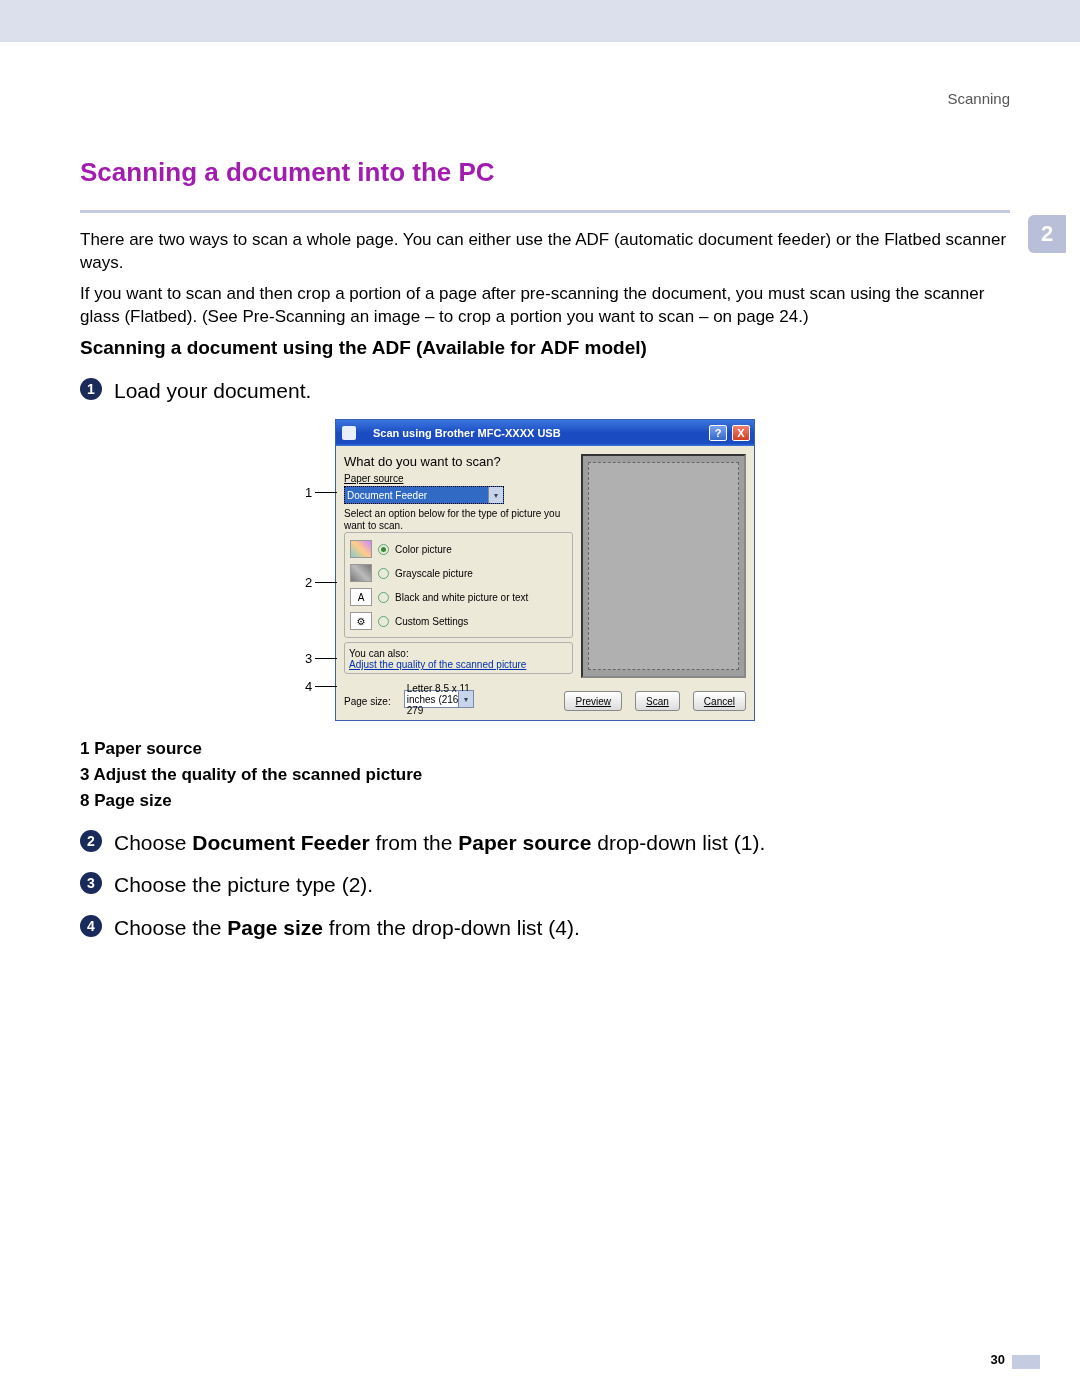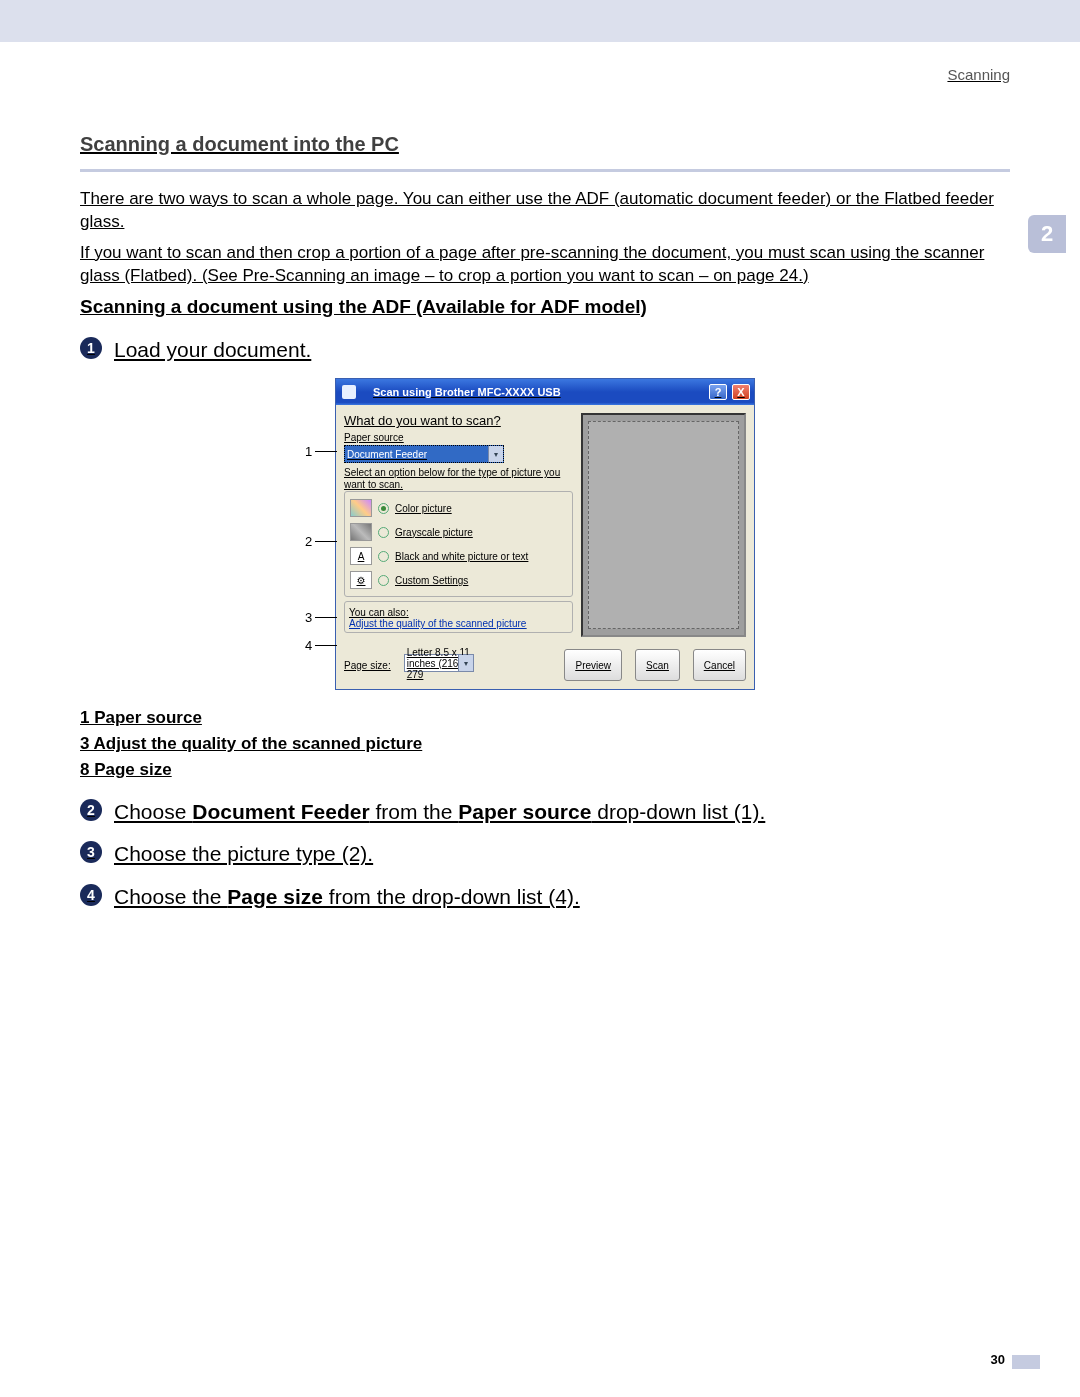--- a/index.html
+++ b/index.html
@@ -8,34 +8,33 @@
   background: #fff;
   width: 1080px;
   height: 1397px;
   position: relative;
 }
 .top-band {
   height: 42px;
   background: #dce0ed;
 }
 .content {
-  padding: 24px 70px 0 80px;
-  text-decoration: underline;
+  padding: 48px 70px 0 80px;
 }
 .header-label {
   text-align: right;
   font-size: 15px;
   color: #555;
   margin-bottom: 50px;
 }
 .title {
-  font-size: 20px;
-  font-weight: bold;
-  color: #404040;
-  margin-bottom: 13px;
+  font-size: 26px;
+  font-weight: bold;
+  color: #a21caf;
+  margin-bottom: 22px;
 }
 .title-underline {
   height: 3px;
   background: #c5cbe0;
   margin-bottom: 16px;
 }
 .para {
   font-size: 17px;
   line-height: 1.35;
   color: #000;
@@ -257,21 +256,21 @@
   flex: 1;
   max-width: 140px;
 }
 .winbtn {
   border: 1px solid #888;
   background: linear-gradient(to bottom,#fff,#ddd);
   font-size: 10px;
   text-decoration: underline;
   padding: 1px 10px;
   border-radius: 3px;
-  height: 32px;
+  height: 20px;
   display: flex; align-items: center; justify-content: center;
 }
 .callout {
   position: absolute;
   font-size: 13px;
   left: 0;
   display: flex;
   align-items: center;
 }
 .callout .line {
@@ -286,21 +285,21 @@
 
 <div class="top-band"></div>
 <div class="side-tab">2</div>
 
 <div class="content">
   <div class="header-label">Scanning</div>
 
   <div class="title">Scanning a document into the PC</div>
   <div class="title-underline"></div>
 
-  <p class="para">There are two ways to scan a whole page. You can either use the ADF (automatic document feeder) or the Flatbed feeder glass.</p>
+  <p class="para">There are two ways to scan a whole page. You can either use the ADF (automatic document feeder) or the Flatbed scanner ways.</p>
   <p class="para">If you want to scan and then crop a portion of a page after pre-scanning the document, you must scan using the scanner glass (Flatbed). (See Pre-Scanning an image – to crop a portion you want to scan – on page 24.)</p>
 
   <div class="subtitle">Scanning a document using the ADF (Available for ADF model)</div>
 
   <div class="step">
     <div class="step-num">1</div>
     <div class="step-text">Load your document.</div>
   </div>
 
   <div class="dialog-wrap">

